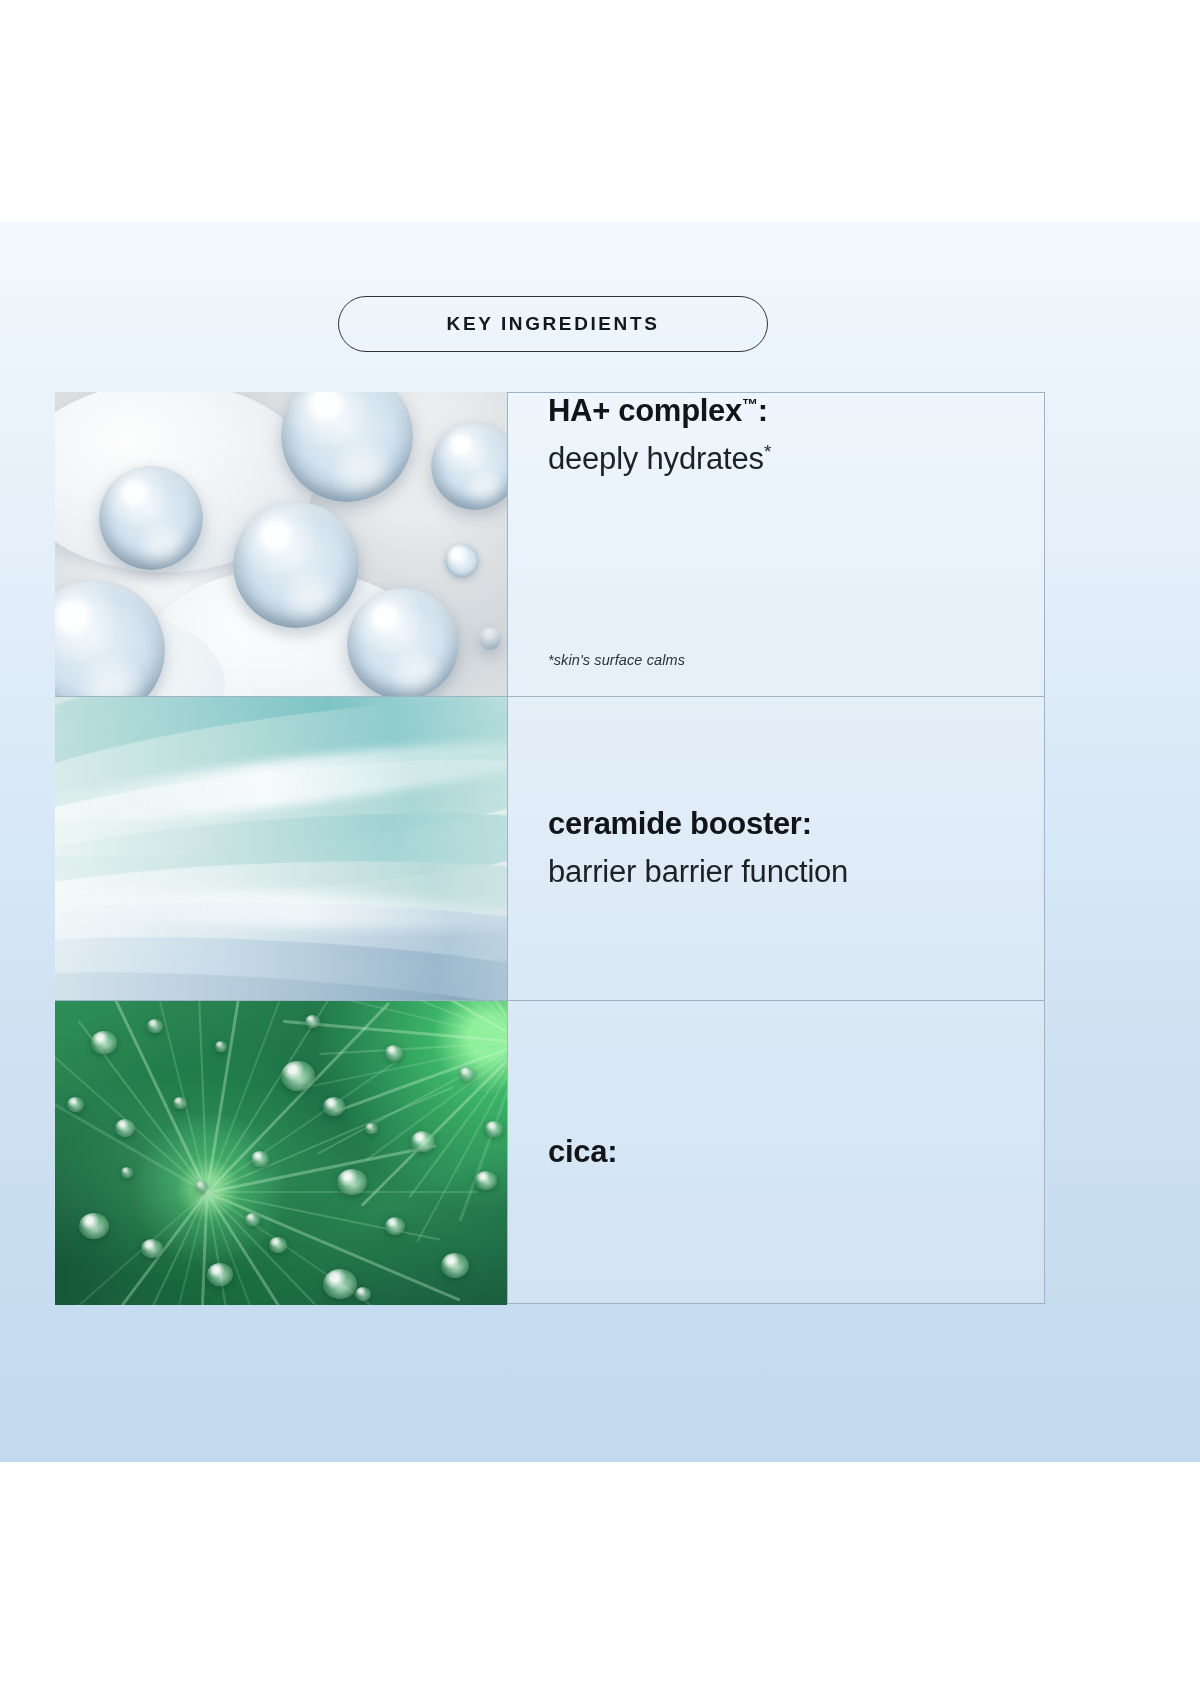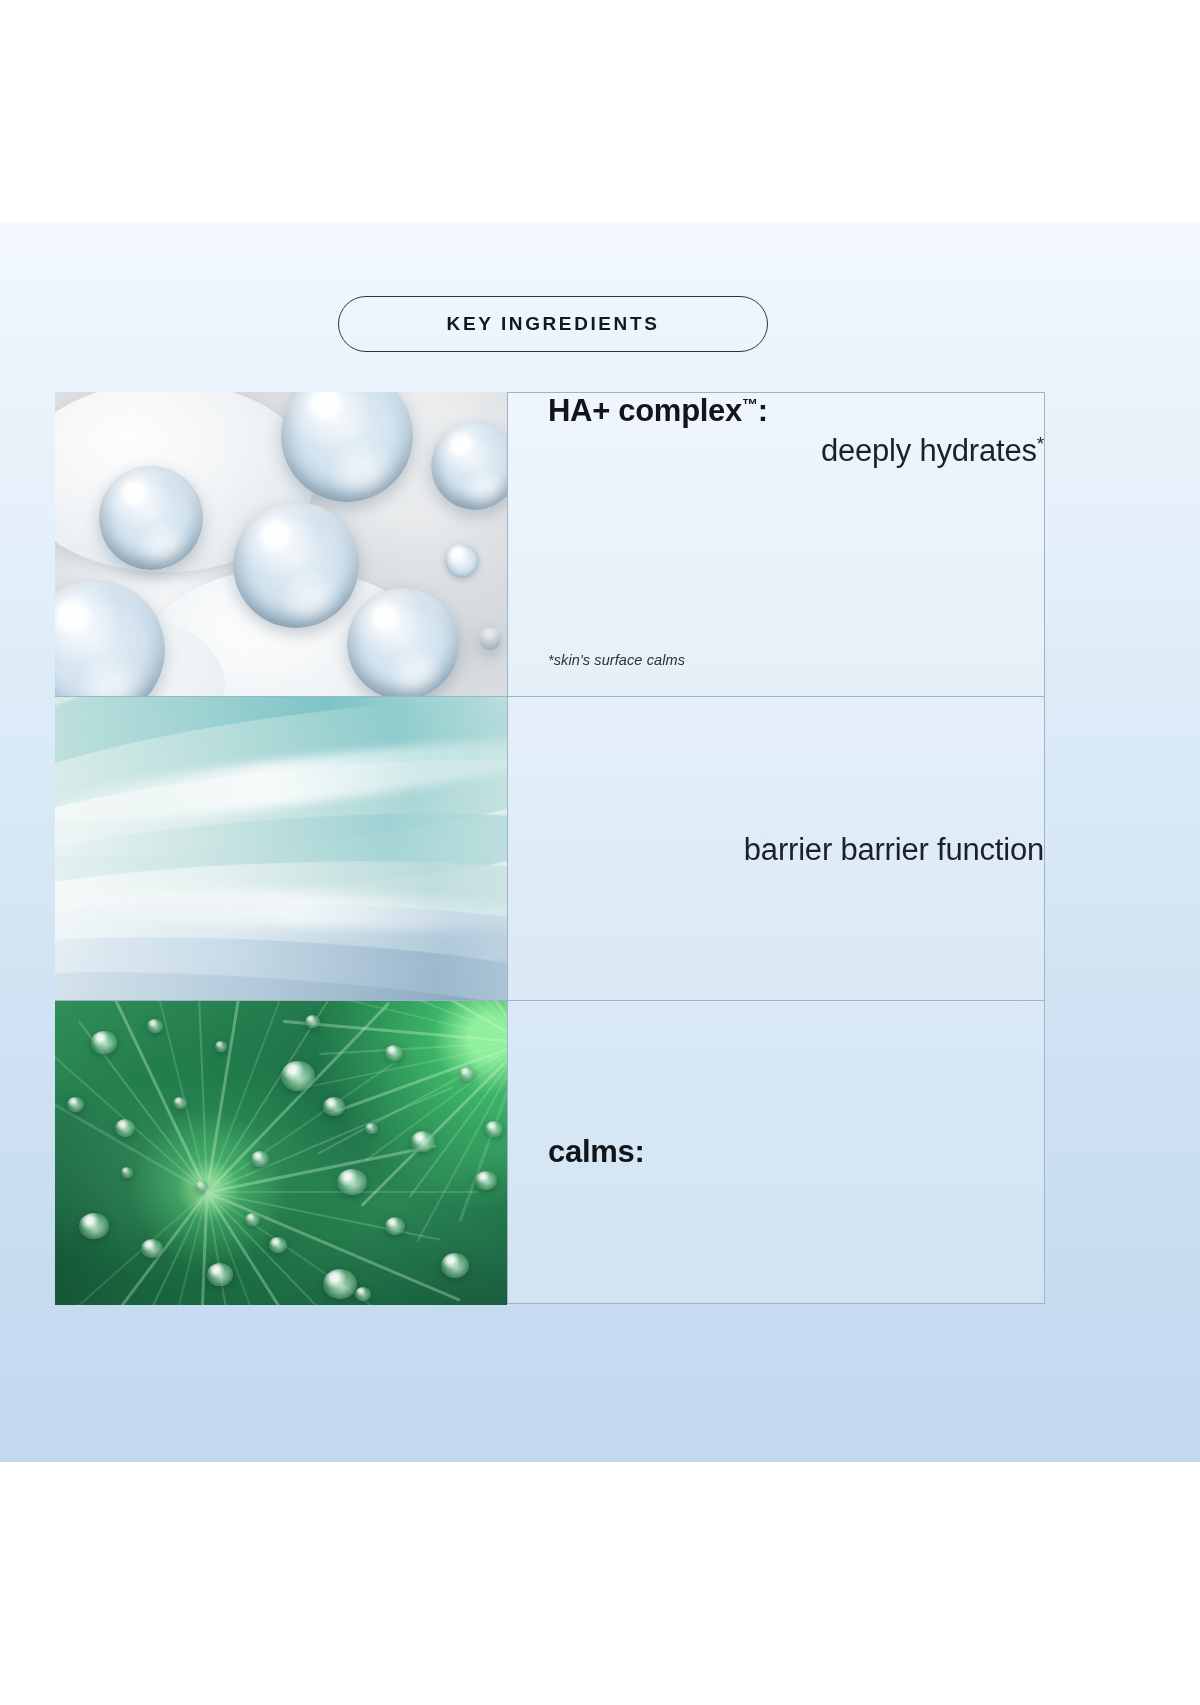--- a/index.html
+++ b/index.html
@@ -66,21 +66,21 @@
   }
   .copy.has-note{justify-content:flex-start;}
 
   .ing-title{
     font-size:31px;font-weight:bold;color:#111519;
     line-height:1.18;letter-spacing:-0.3px;
   }
   .ing-title .tm{font-size:16px;vertical-align:super;font-weight:bold;}
   .ing-desc{
     font-size:31px;font-weight:400;color:#1c2126;
-    line-height:1.22;letter-spacing:-0.2px;margin-top:2px;text-align:right;
+    line-height:1.22;letter-spacing:-0.2px;margin-top:10px;
   }
   .ing-desc .star{font-size:19px;vertical-align:super;}
   .note{
     position:absolute;left:40px;bottom:28px;
     font-size:14.5px;font-style:italic;color:#2b3137;letter-spacing:0.1px;
   }
 
   
   .img-drops{
     width:100%;height:100%;
@@ -235,20 +235,21 @@
           <div class="silk-band sb4"></div>
           <div class="silk-band sb5"></div>
           <div class="silk-band sb6"></div>
           <div class="silk-band sb7"></div>
           <div class="silk-band sb8"></div>
           <div class="silk-gloss"></div>
           <div class="silk-gloss2"></div>
         </div>
       </div>
       <div class="copy">
+        <div class="ing-title">ceramide booster:</div>
         <div class="ing-desc">barrier barrier function</div>
       </div>
     </div>
 
     <div class="row">
       <div class="thumb">
         <div class="img-leaf" id="leafArt">
           <div class="leaf-shade"></div>
         <div class="vein t" style="left: 152px; top: 190px; width: 210px; transform: rotate(-150deg); opacity: 0.28;"></div>
             <div class="vein" style="left: 152px; top: 190px; width: 247px; transform: rotate(-138.462deg); opacity: 0.38;"></div>
@@ -318,18 +319,18 @@
             <div class="leafdrop" style="left: 66px; top: 166px; width: 12px; height: 11px;"></div>
             <div class="leafdrop" style="left: 310px; top: 122px; width: 13px; height: 11px;"></div>
             <div class="leafdrop" style="left: 190px; top: 212px; width: 15px; height: 13px;"></div>
             <div class="leafdrop" style="left: 430px; top: 120px; width: 18px; height: 16px;"></div>
             <div class="leafdrop" style="left: 12px; top: 96px; width: 17px; height: 15px;"></div>
             <div class="leafdrop" style="left: 160px; top: 40px; width: 12px; height: 11px;"></div>
             <div class="leafdrop" style="left: 300px; top: 286px; width: 16px; height: 14px;"></div>
           </div>
       </div>
       <div class="copy">
-        <div class="ing-title">calms:</div>
+        <div class="ing-title">cica:</div>
       </div>
     </div>
 
   </div>
 </div>
 
 </body></html>

